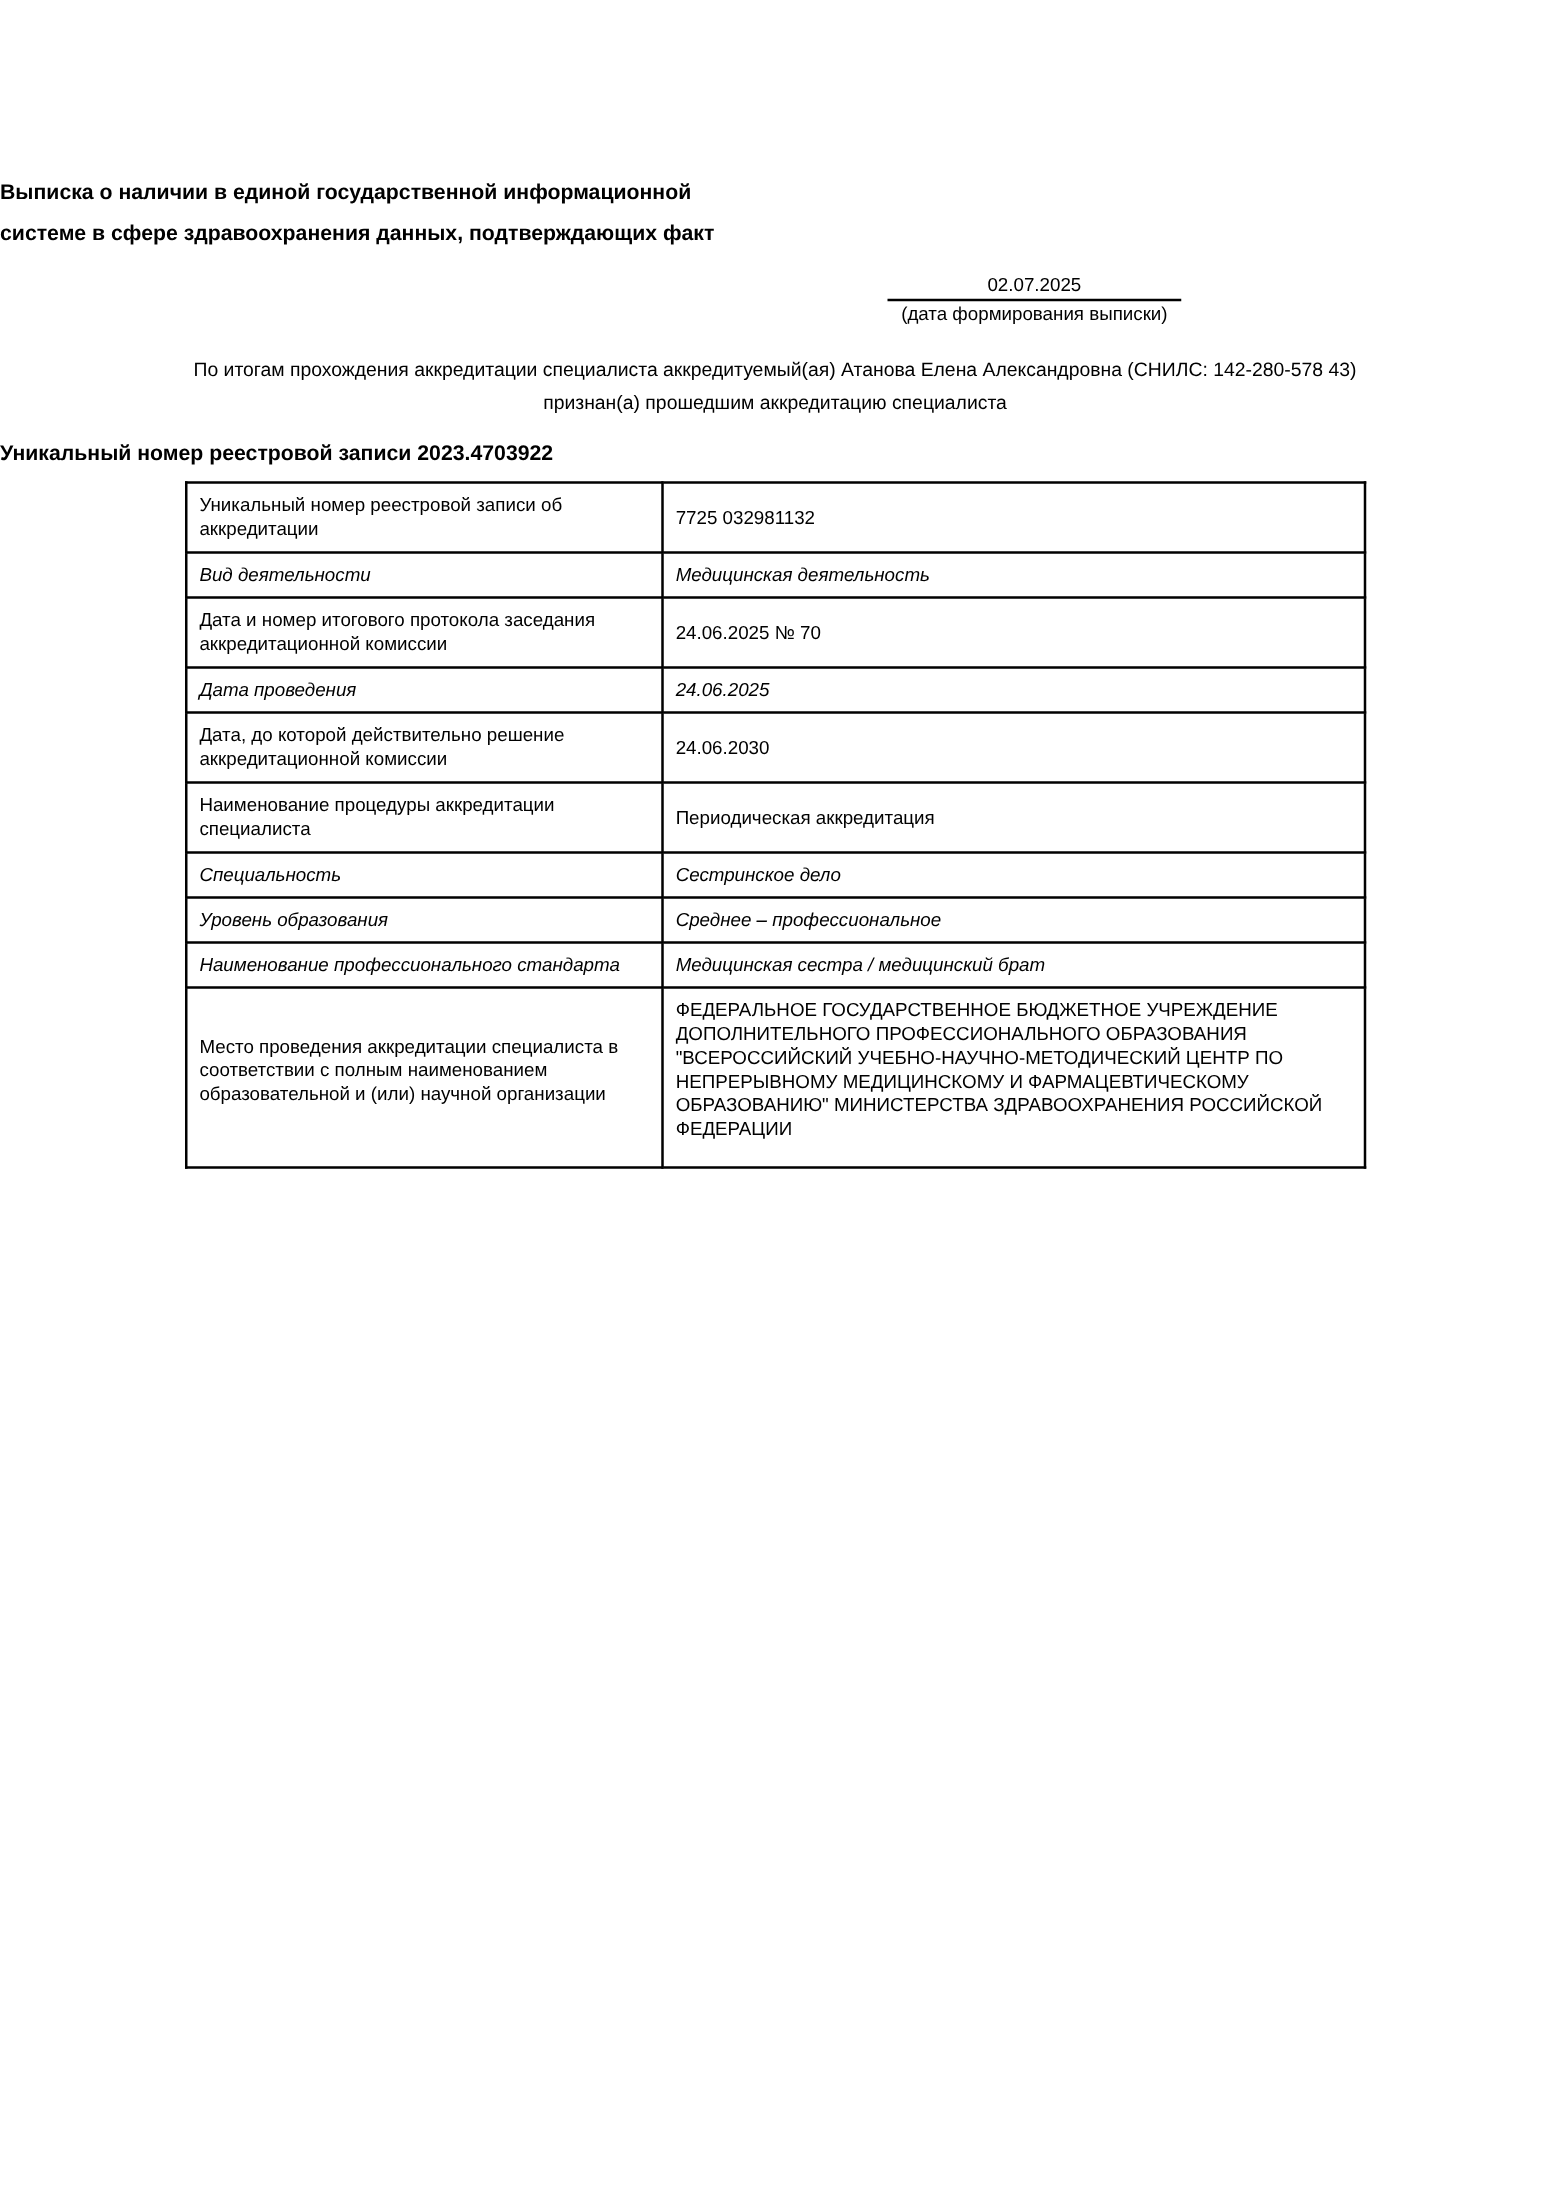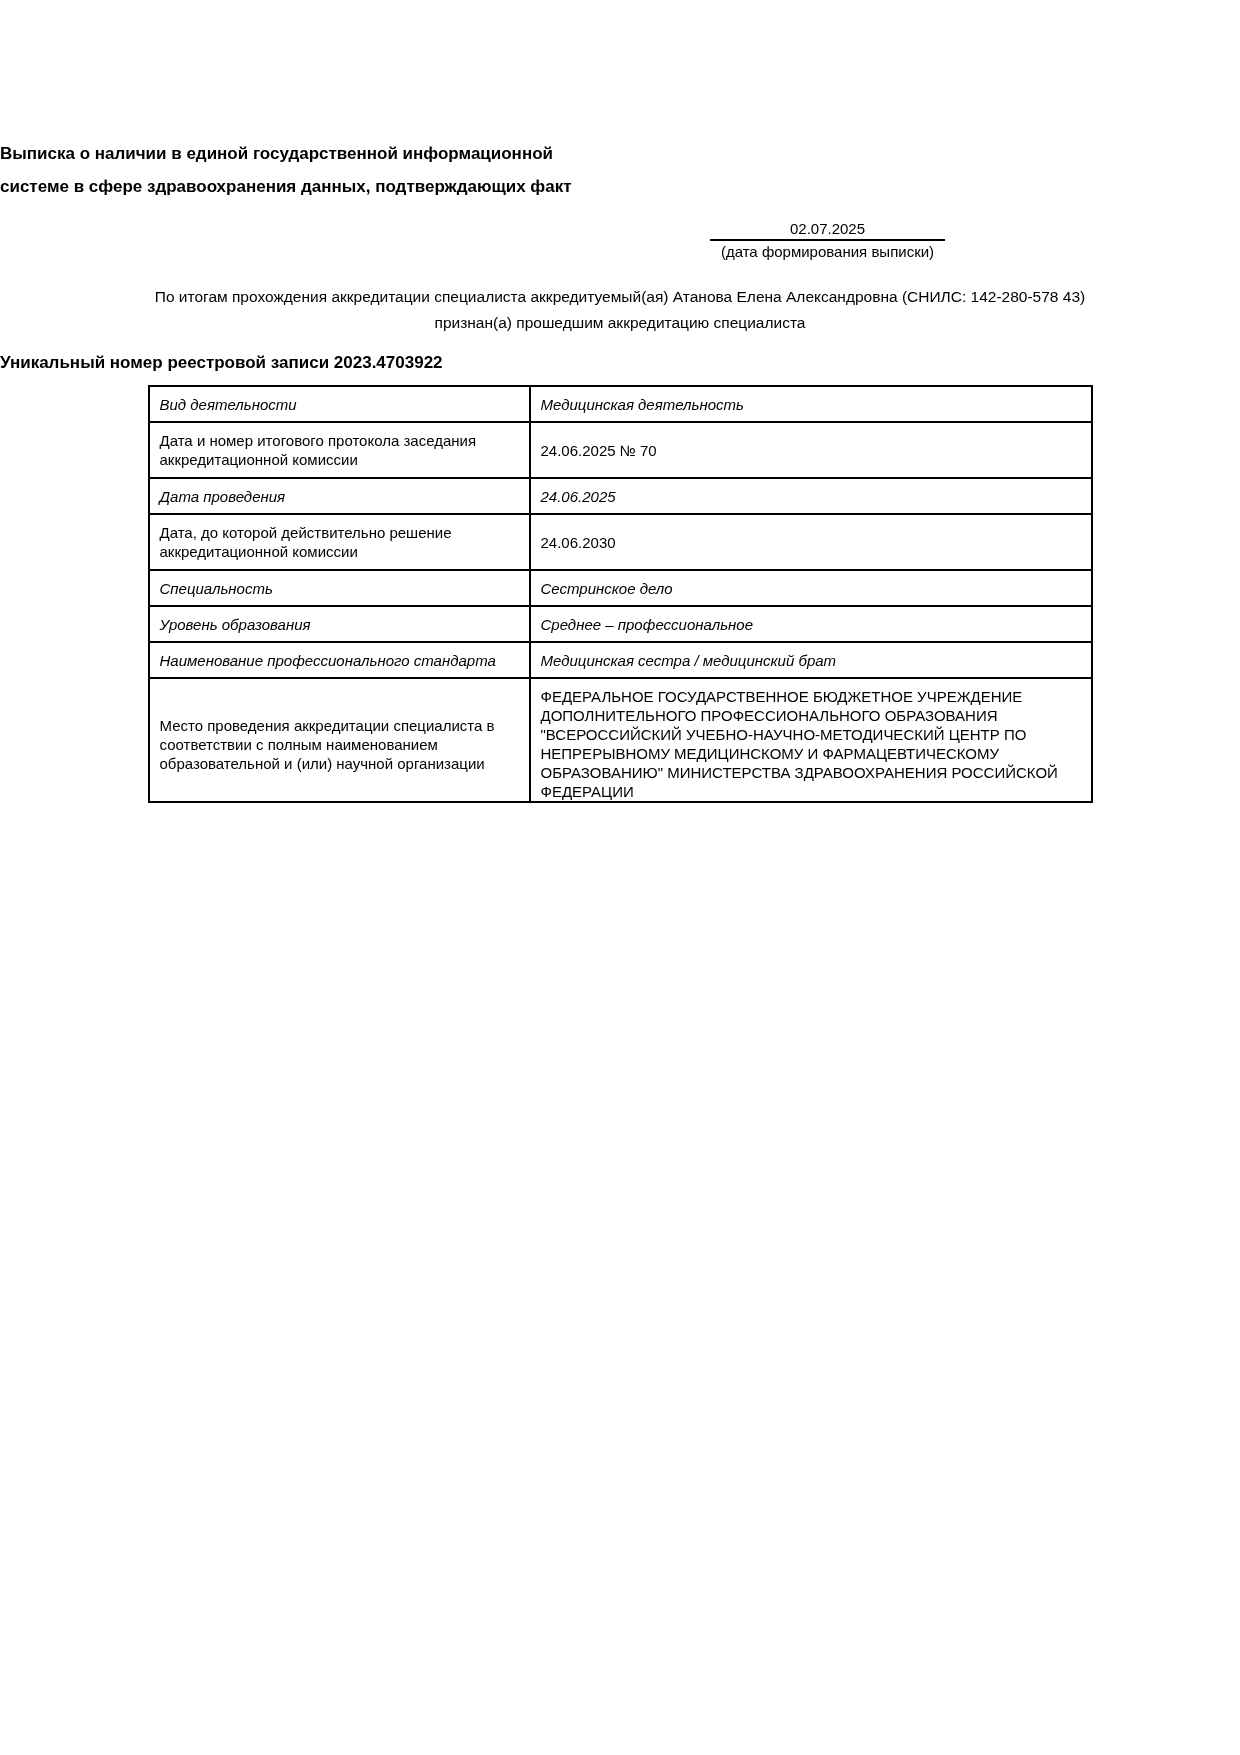--- a/index.html
+++ b/index.html
@@ -70,21 +70,21 @@
     vertical-align: middle;
     font-size: 15px;
     line-height: 19px;
     padding: 6px 10px 6px 10px;
     word-wrap: break-word;
   }
   td.label-cell { width: 381px; }
   td.value-cell { width: 562px; padding-left: 12px; }
   tr.r-single { height: 36px; font-style: italic; }
   tr.r-double { height: 56px; }
-  tr.r-tall td { padding-top: 8px; padding-bottom: 0; }
+  tr.r-tall td { padding-top: 8px; padding-bottom: 20px; }
 </style>
 </head>
 <body>
 
 <div class="page">
 
   <div class="doc-title">
     <div>Выписка о наличии в единой государственной информационной</div>
     <div>системе в сфере здравоохранения данных, подтверждающих факт</div>
   </div>
@@ -94,35 +94,43 @@
     <span class="date-caption">(дата формирования выписки)</span>
   </div>
 
   <p class="intro">По итогам прохождения аккредитации специалиста аккредитуемый(ая) Атанова Елена Александровна (СНИЛС: 142-280-578 43) признан(а) прошедшим аккредитацию специалиста</p>
 
 
   <div class="registry-heading">Уникальный номер реестровой записи 2023.4703922</div>
 
   <table class="details">
     <tbody>
+      <tr class="r-double">
+        <td class="label-cell">Уникальный номер реестровой записи об аккредитации</td>
+        <td class="value-cell">7725 032981132</td>
+      </tr>
       <tr class="r-single">
         <td class="label-cell">Вид деятельности</td>
         <td class="value-cell">Медицинская деятельность</td>
       </tr>
       <tr class="r-double">
         <td class="label-cell">Дата и номер итогового протокола заседания аккредитационной комиссии</td>
         <td class="value-cell">24.06.2025 № 70</td>
       </tr>
       <tr class="r-single">
         <td class="label-cell">Дата проведения</td>
         <td class="value-cell">24.06.2025</td>
       </tr>
       <tr class="r-double">
         <td class="label-cell">Дата, до которой действительно решение аккредитационной комиссии</td>
         <td class="value-cell">24.06.2030</td>
+      </tr>
+      <tr class="r-double">
+        <td class="label-cell">Наименование процедуры аккредитации специалиста</td>
+        <td class="value-cell">Периодическая аккредитация</td>
       </tr>
       <tr class="r-single">
         <td class="label-cell">Специальность</td>
         <td class="value-cell">Сестринское дело</td>
       </tr>
       <tr class="r-single">
         <td class="label-cell">Уровень образования</td>
         <td class="value-cell">Среднее – профессиональное</td>
       </tr>
       <tr class="r-single">

